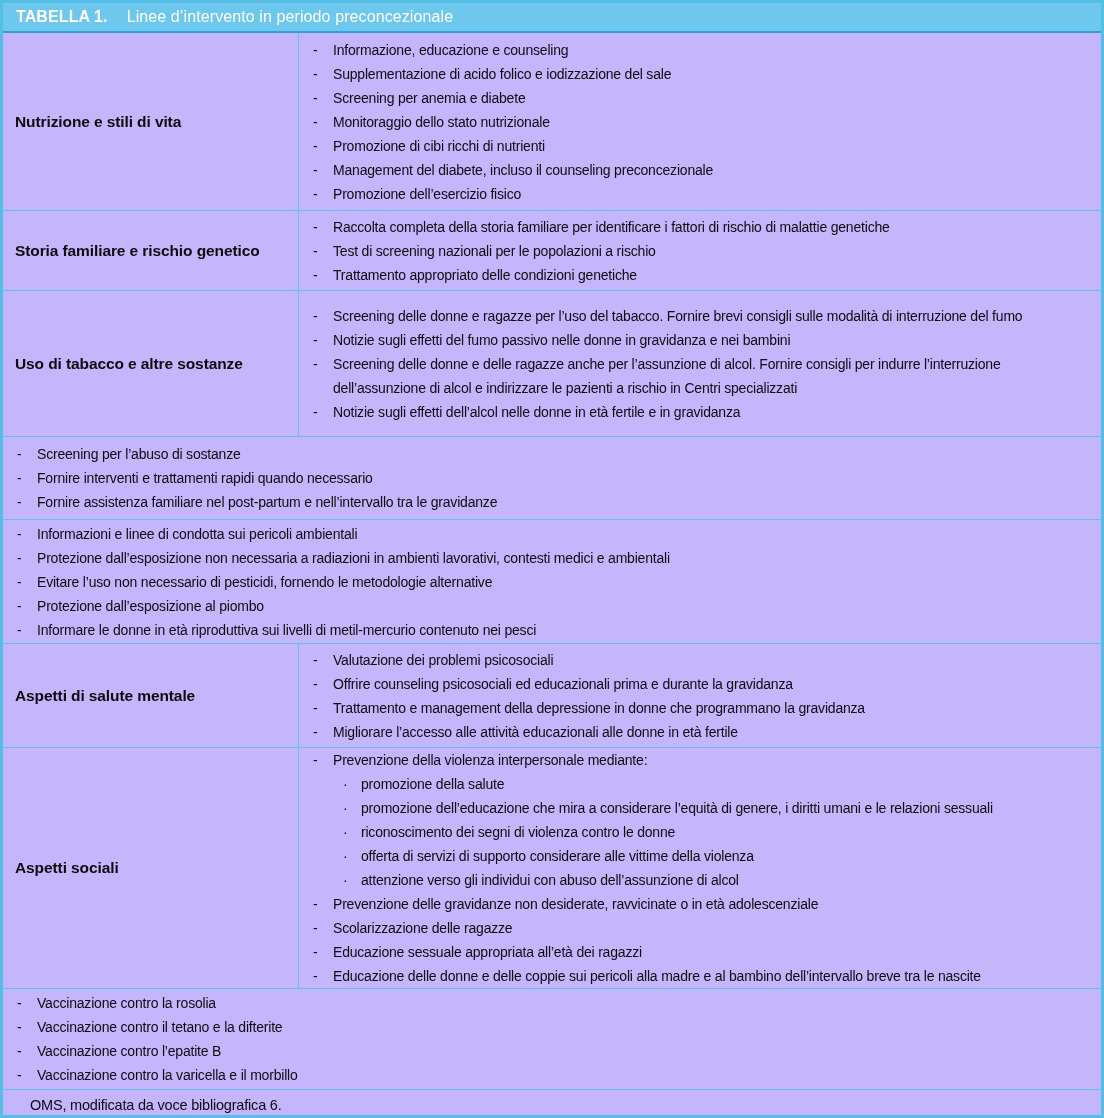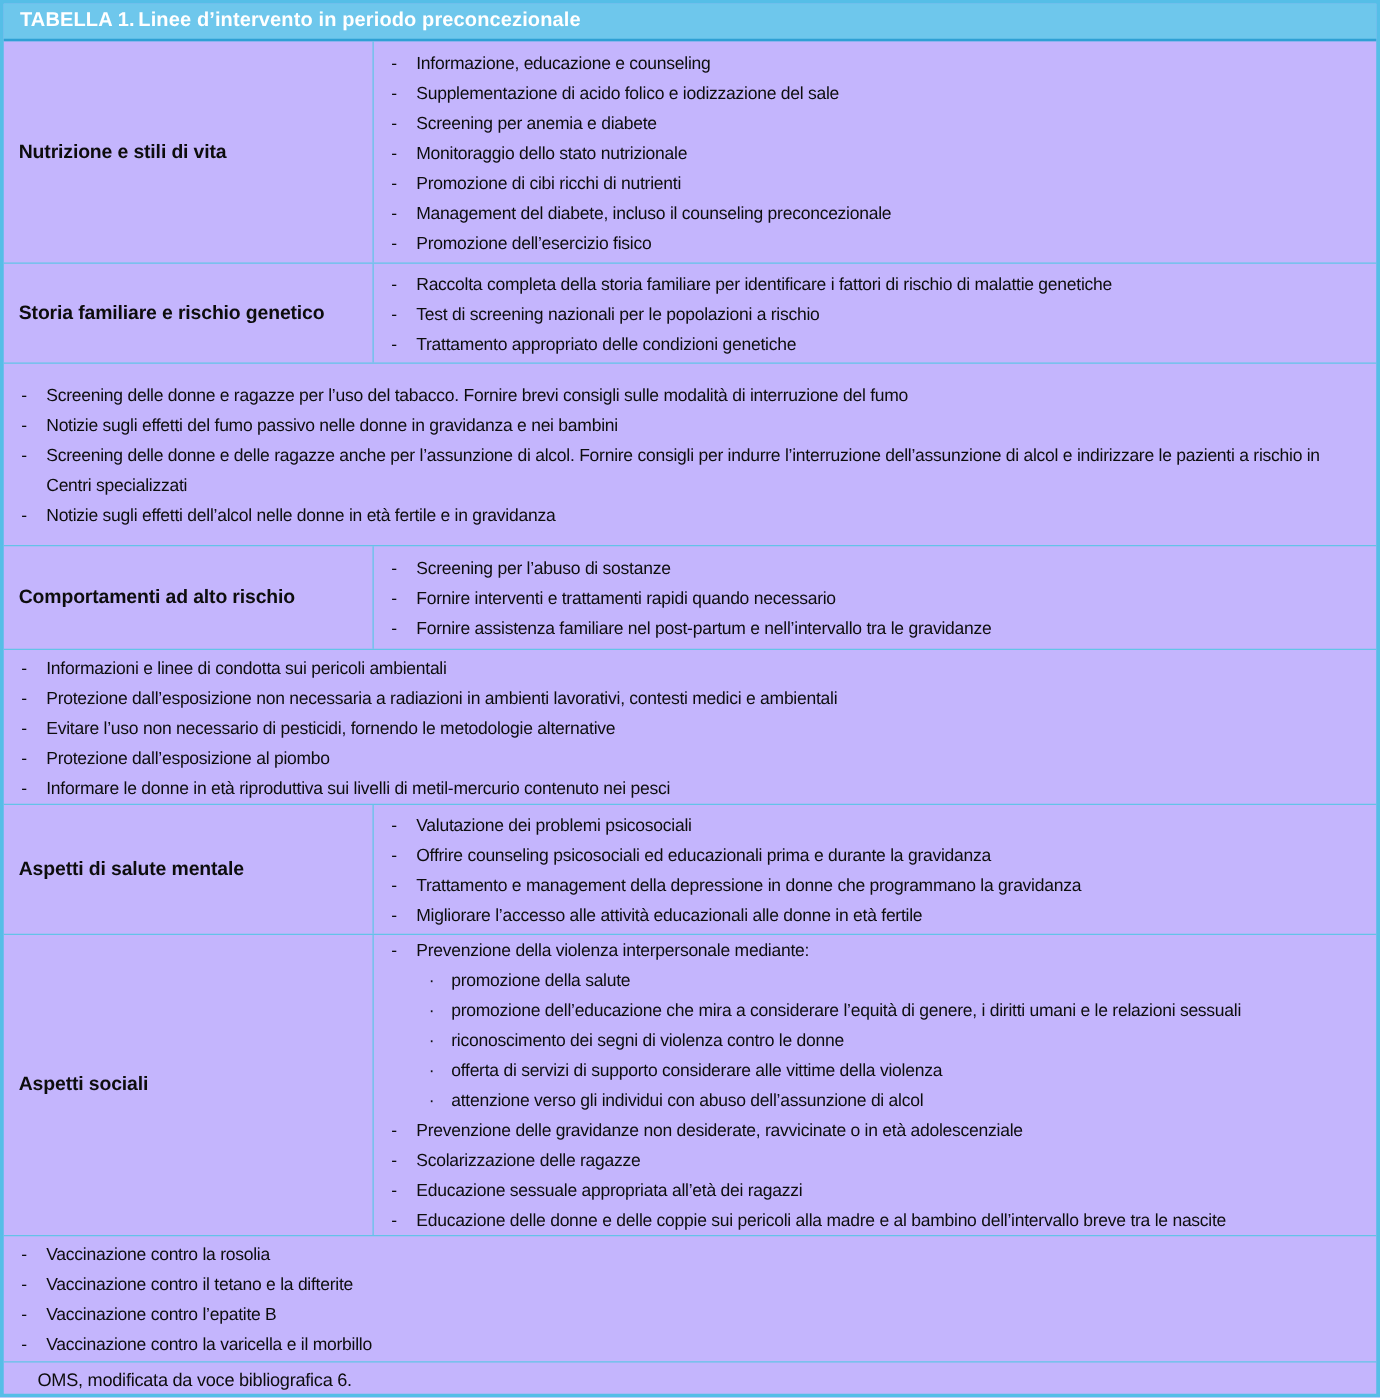--- a/index.html
+++ b/index.html
@@ -27,23 +27,23 @@
     align-items: center;
     padding-left: 13px;
     color: #ffffff;
   }
   .table-header .title-label {
     font-weight: 700;
     font-size: 16px;
     letter-spacing: 0.1px;
   }
   .table-header .title-text {
-    font-weight: 700;
+    font-weight: 400;
     font-size: 16px;
-    margin-left: 3px;
+    margin-left: 19px;
     letter-spacing: 0.1px;
   }
   .table-body {
     flex: 1 1 auto;
     display: flex;
     flex-direction: column;
   }
   .row {
     display: flex;
     box-sizing: border-box;
@@ -169,20 +169,23 @@
   </div>
 
   <div class="item">
     <span class="marker">-</span>
     <span class="text">Trattamento appropriato delle condizioni genetiche</span>
   </div>
 </div>
   </div>
 
   <div class="row" style="min-height: 146px; flex: 1 1 146px;">
+    <div class="cell-label">
+      <span class="category">Uso di tabacco e altre sostanze</span>
+    </div>
     <div class="cell-items">
   <div class="item">
     <span class="marker">-</span>
     <span class="text">Screening delle donne e ragazze per l’uso del tabacco. Fornire brevi consigli sulle modalità di interruzione del fumo</span>
   </div>
 
   <div class="item">
     <span class="marker">-</span>
     <span class="text">Notizie sugli effetti del fumo passivo nelle donne in gravidanza e nei bambini</span>
   </div>
@@ -193,23 +196,20 @@
   </div>
 
   <div class="item">
     <span class="marker">-</span>
     <span class="text">Notizie sugli effetti dell’alcol nelle donne in età fertile e in gravidanza</span>
   </div>
 </div>
   </div>
 
   <div class="row" style="min-height: 83px; flex: 1 1 83px;">
-    <div class="cell-label">
-      <span class="category">Comportamenti ad alto rischio</span>
-    </div>
     <div class="cell-items">
   <div class="item">
     <span class="marker">-</span>
     <span class="text">Screening per l’abuso di sostanze</span>
   </div>
 
   <div class="item">
     <span class="marker">-</span>
     <span class="text">Fornire interventi e trattamenti rapidi quando necessario</span>
   </div>

